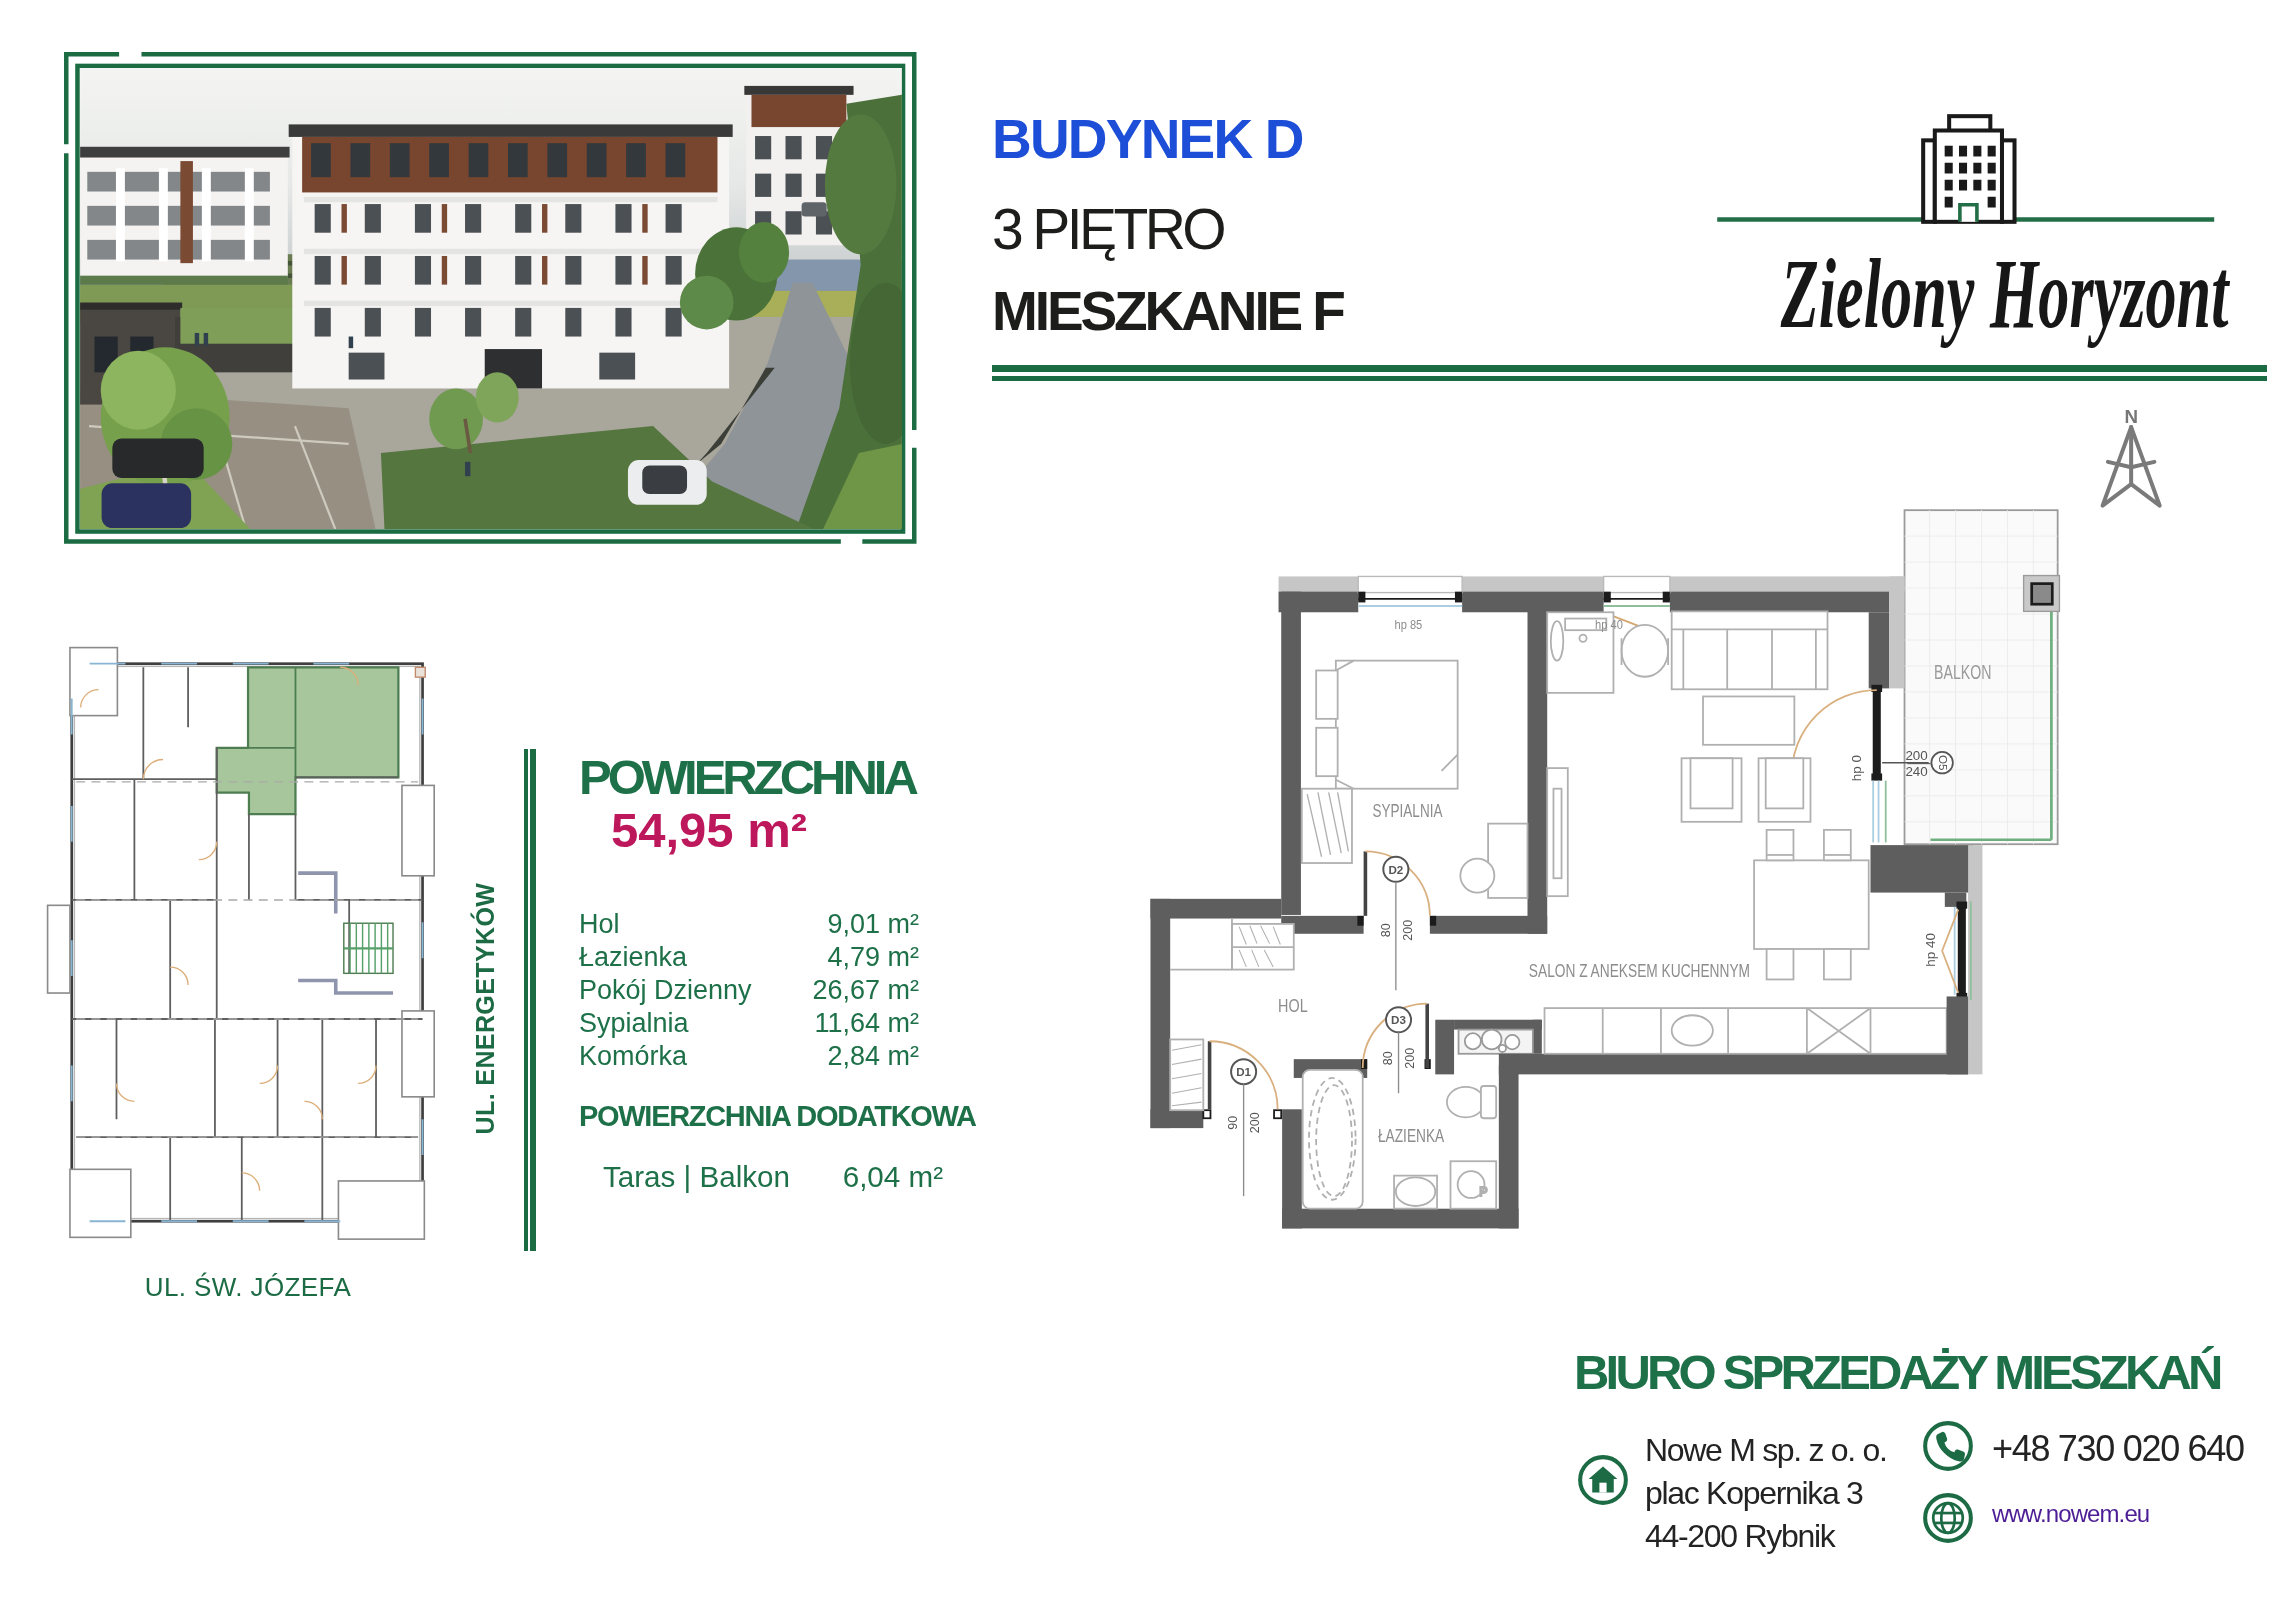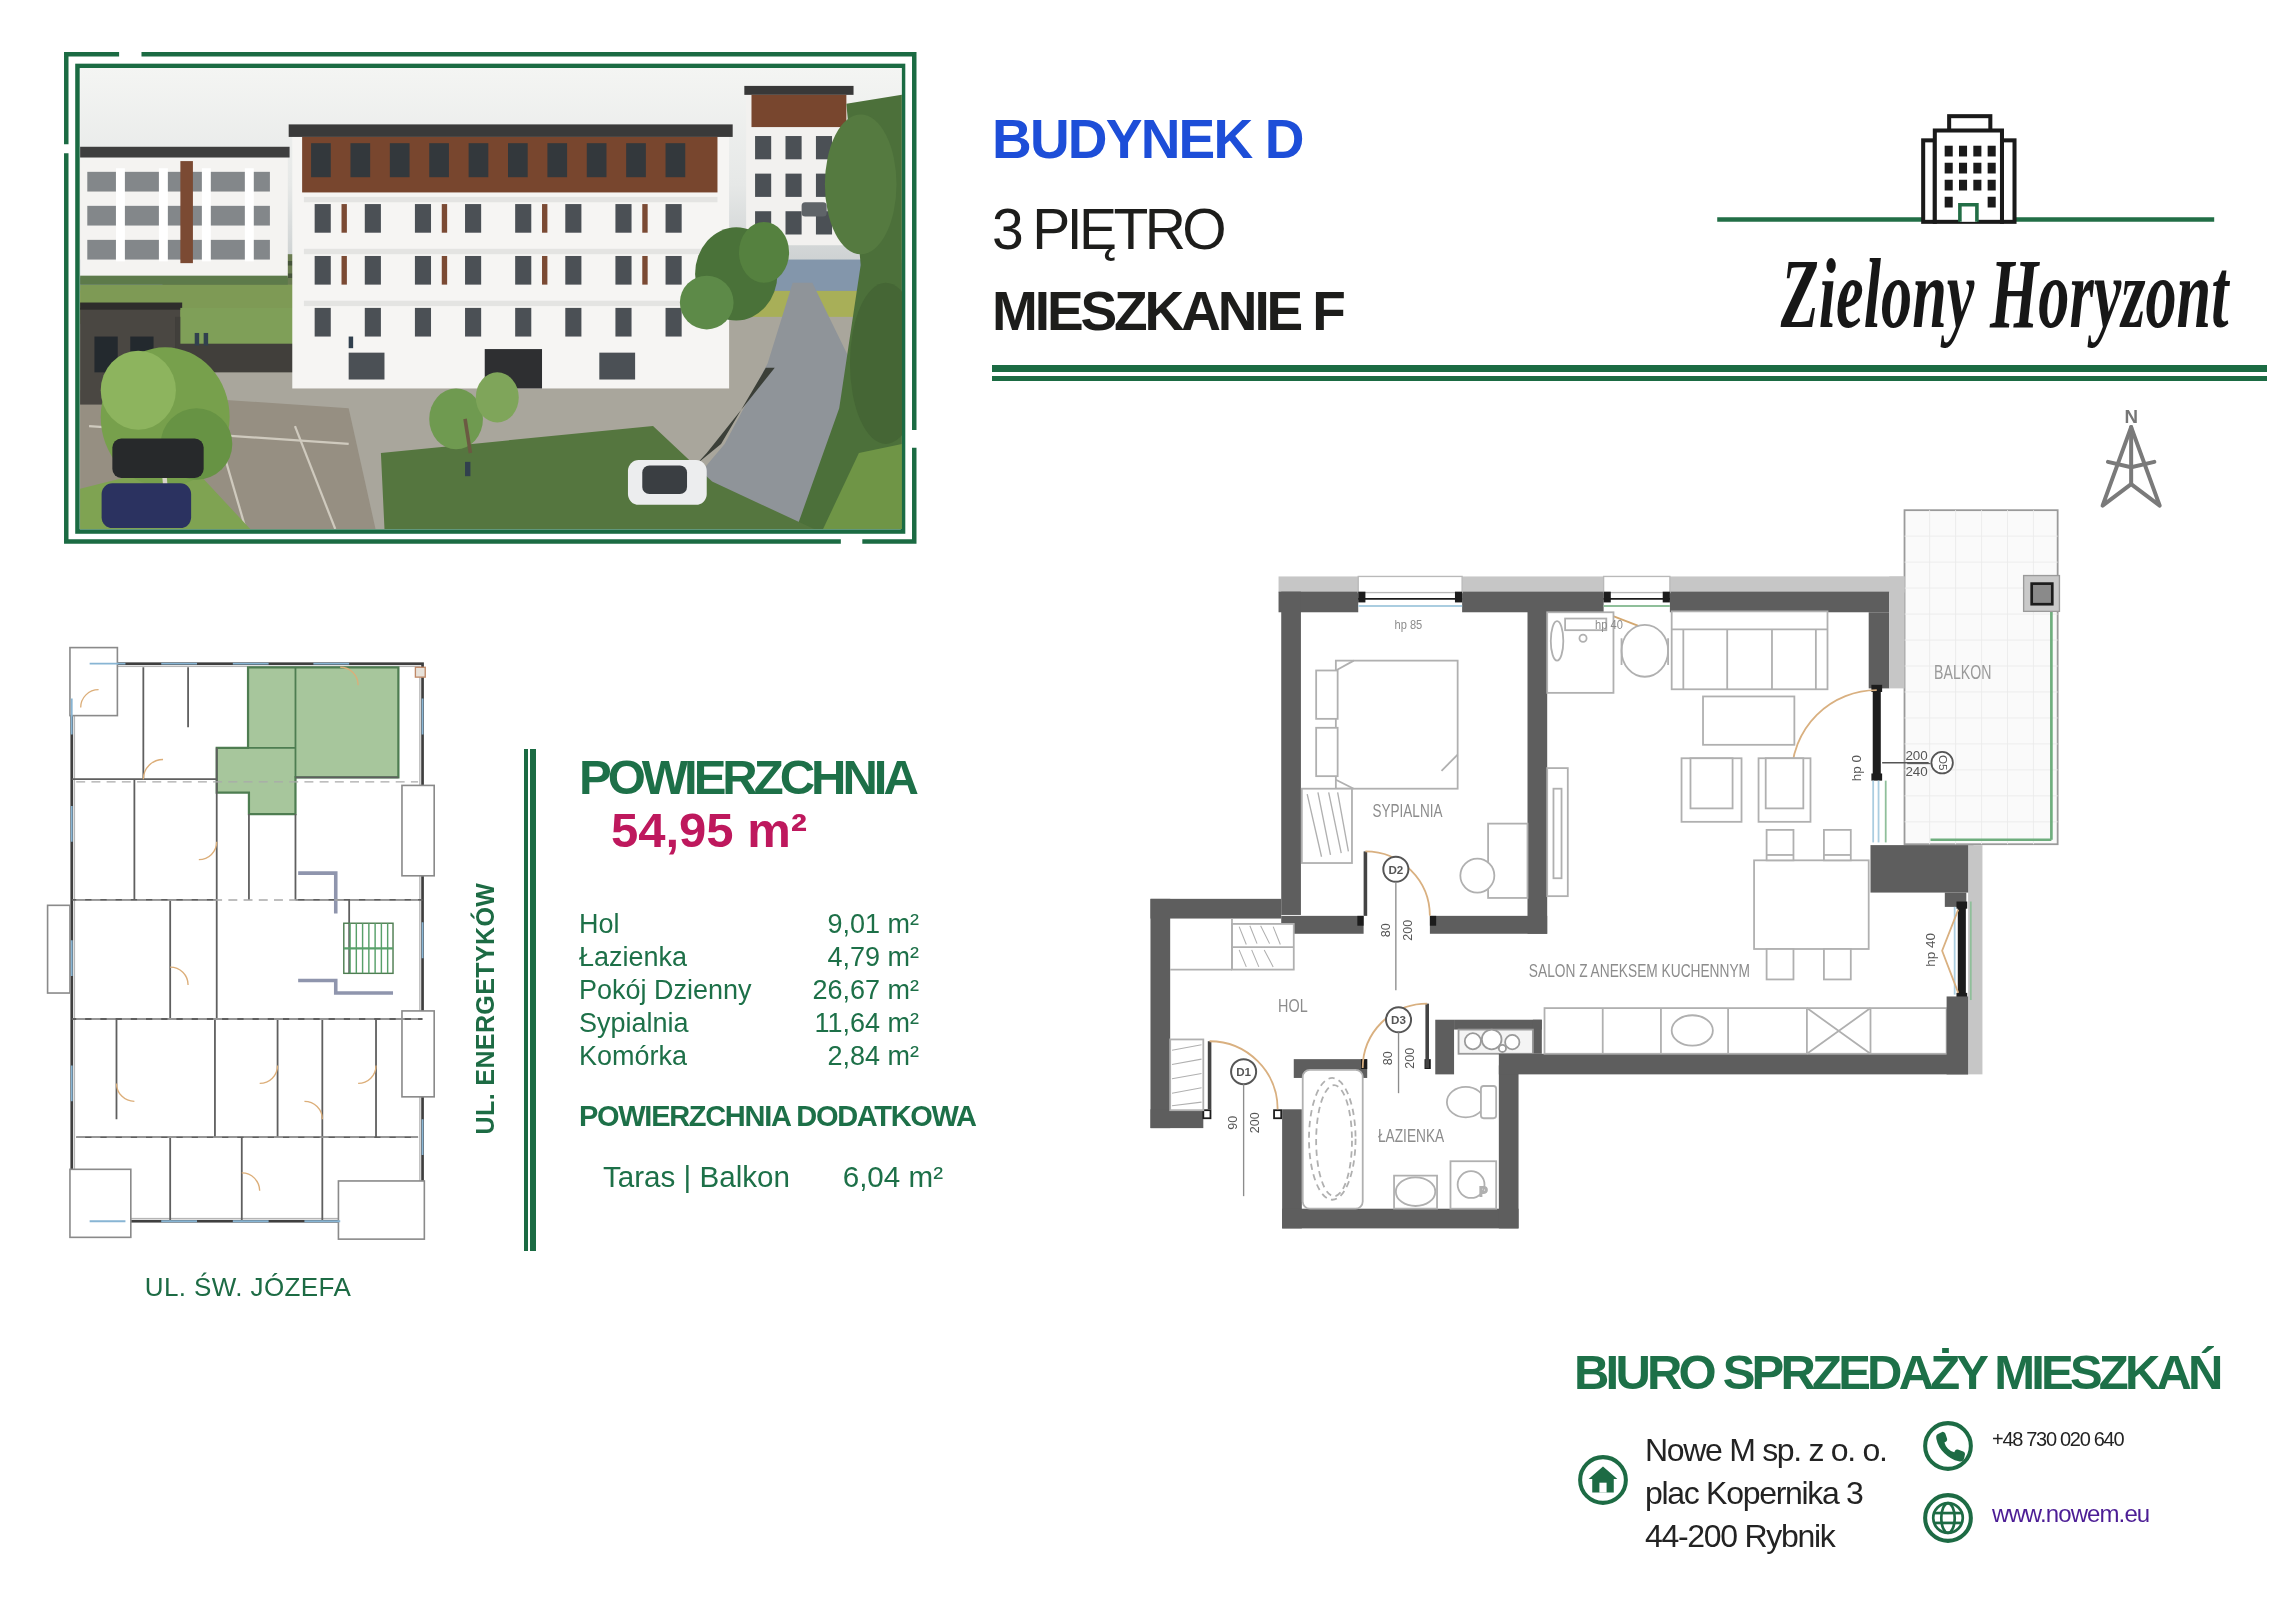--- a/index.html
+++ b/index.html
@@ -698,21 +698,21 @@
   <rect x="25" y="32" width="8" height="11" fill="#ffffff"></rect>
 </svg>
 
 <div class="abs" style="left:1645px;top:1420px;font-size:32px;letter-spacing:-1.3px;line-height:43px;color:#232323;margin-top:9px;">Nowe M sp. z o. o.<br>plac Kopernika 3<br>44-200 Rybnik</div>
 
 <svg class="abs" style="left:1922px;top:1420px;" width="52" height="52" viewBox="0 0 58 58">
   <circle cx="29" cy="29" r="25.5" fill="none" stroke="#1d6b44" stroke-width="4.5"></circle>
   <path d="M19,15 q-4,1 -3,6 q2,10 9,16 q7,7 16,9 q5,1 6,-3 l1,-5 q0,-2 -2,-3 l-6,-2 q-2,-0.5 -3,1 l-1,2 q-4,-1 -7,-4 q-3,-3 -4,-7 l2,-1 q1.5,-1 1,-3 l-2,-6 q-1,-2 -3,-2 Z" fill="#1d6b44"></path>
 </svg>
 
-<div class="abs" style="left:1992px;top:1428px;font-size:20px;letter-spacing:-1.3px;color:#232323;">+48 730 020 640</div>
+<div class="abs" style="left:1992px;top:1428px;font-size:36px;letter-spacing:-1.3px;color:#232323;">+48 730 020 640</div>
 
 <svg class="abs" style="left:1922px;top:1492px;" width="52" height="52" viewBox="0 0 58 58">
   <circle cx="29" cy="29" r="25.5" fill="none" stroke="#1d6b44" stroke-width="4.5"></circle>
   <circle cx="29" cy="29" r="16.5" fill="none" stroke="#1d6b44" stroke-width="3"></circle>
   <ellipse cx="29" cy="29" rx="7.5" ry="16.5" fill="none" stroke="#1d6b44" stroke-width="3"></ellipse>
   <line x1="13" y1="23.5" x2="45" y2="23.5" stroke="#1d6b44" stroke-width="3"></line>
   <line x1="13" y1="34.5" x2="45" y2="34.5" stroke="#1d6b44" stroke-width="3"></line>
 </svg>
 
 <div class="abs" style="left:1992px;top:1500px;font-size:24px;letter-spacing:-0.9px;color:#4c1d95;">www.nowem.eu</div>

